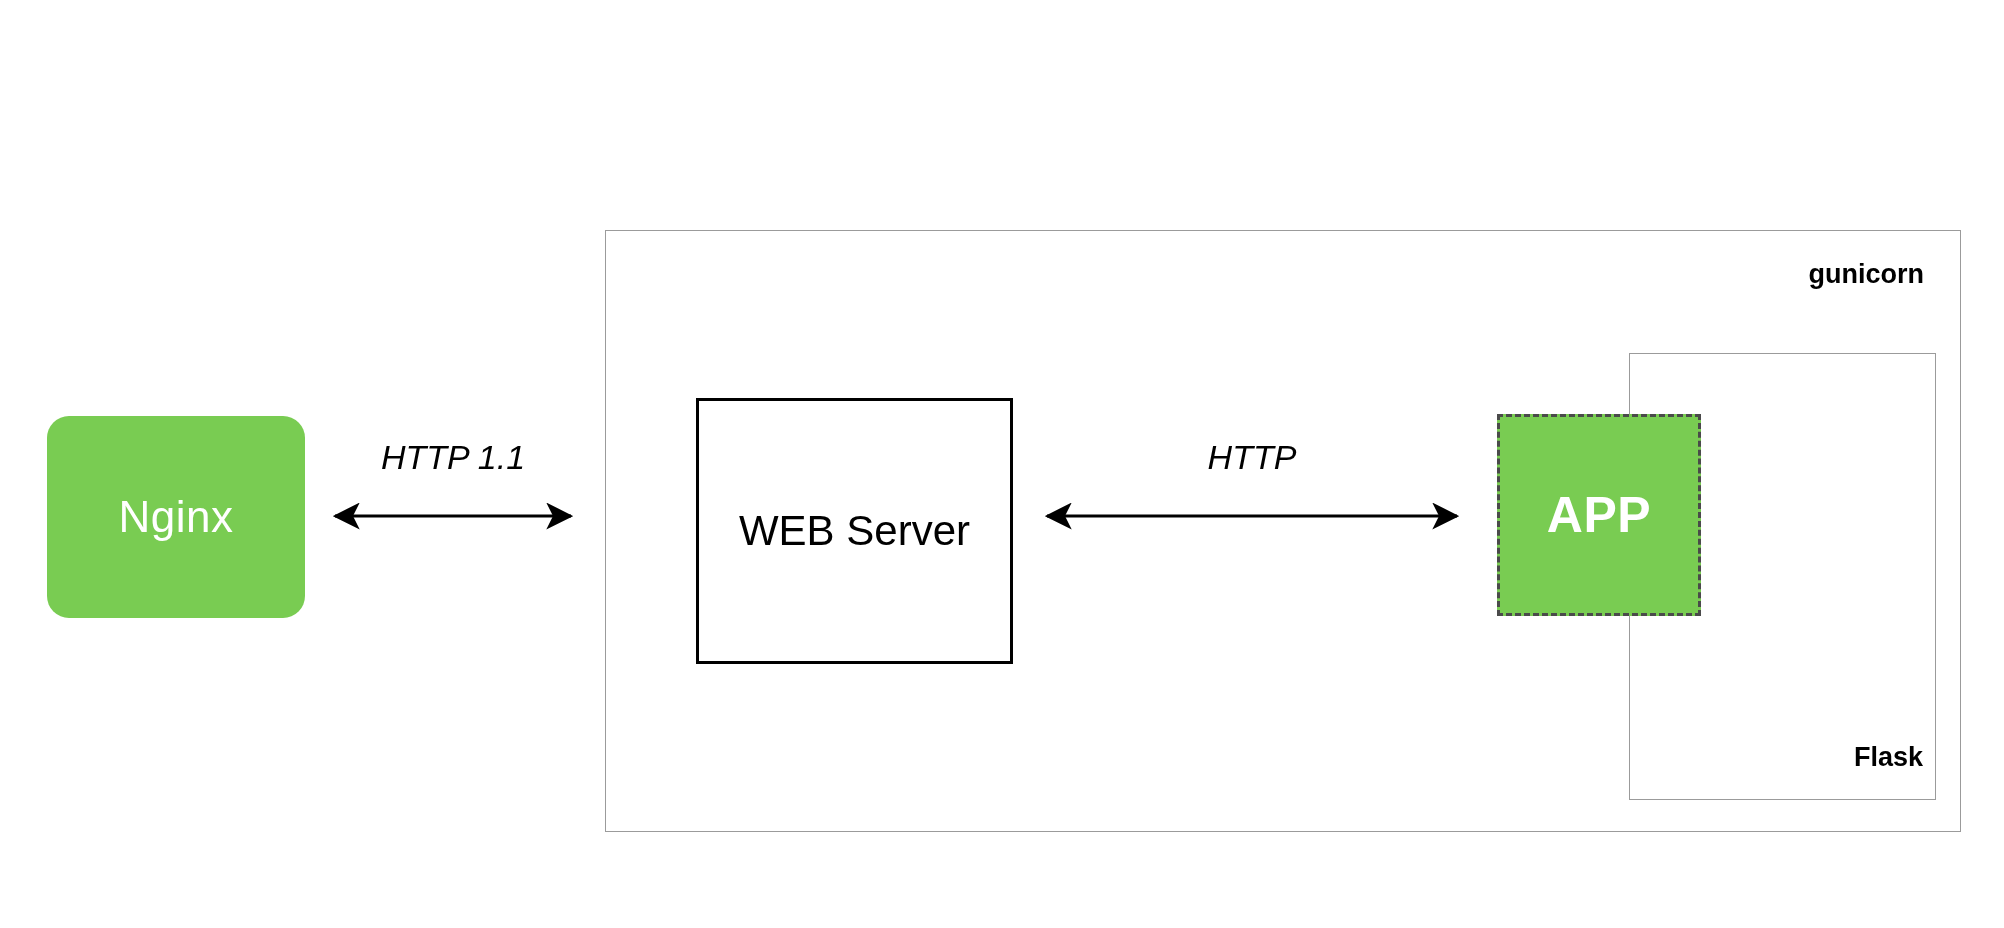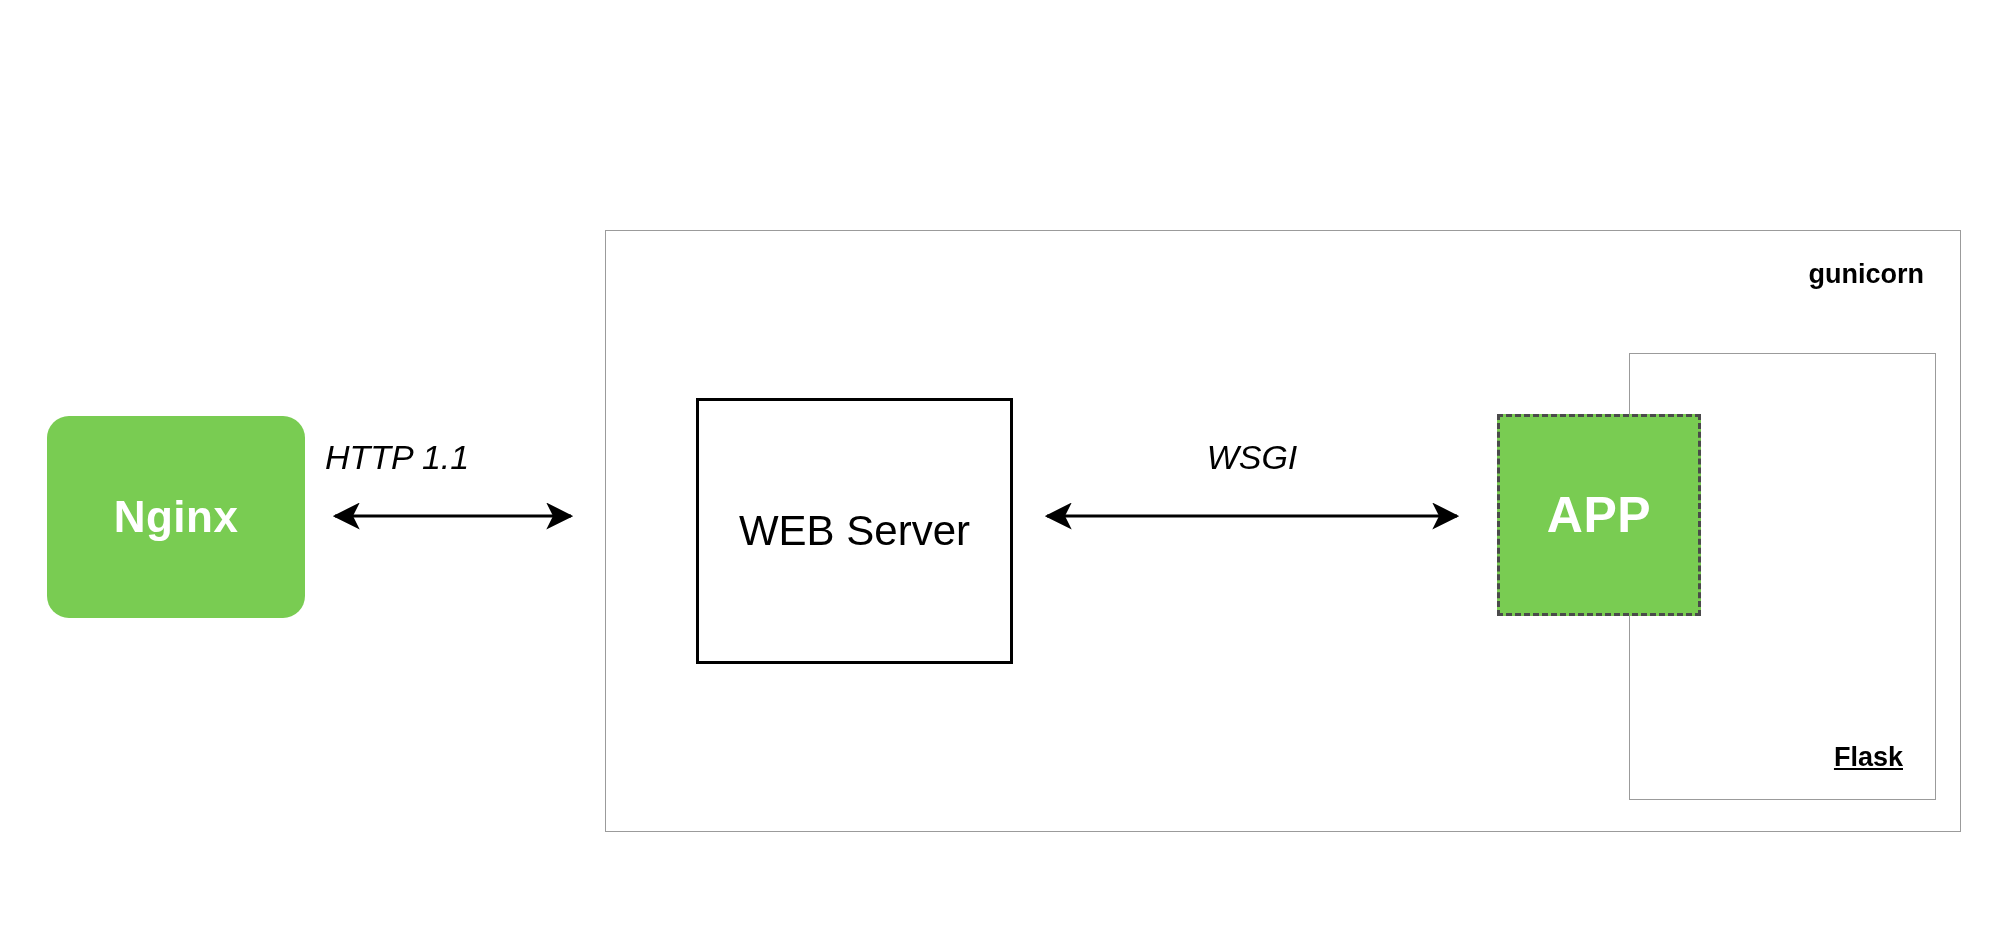--- a/index.html
+++ b/index.html
@@ -30,21 +30,21 @@
     height: 202px;
     background: #79cc52;
     border-radius: 22px;
     display: flex;
     align-items: center;
     justify-content: center;
   }
   .node-nginx .label {
     color: #ffffff;
     font-size: 44px;
-    font-weight: 700;
+    font-weight: 400;
     letter-spacing: 0.5px;
     line-height: 1;
   }
 
   
   .container-gunicorn {
     left: 605px;
     top: 202px;
     width: 1356px;
     height: 602px;
@@ -66,28 +66,27 @@
   .container-flask {
     left: 1629px;
     top: 325px;
     width: 307px;
     height: 447px;
     border: 1px solid #9b9b9b;
     background: transparent;
   }
   .container-flask .container-title {
     position: absolute;
-    right: 32px;
+    right: 12px;
     bottom: 28px;
     font-size: 27px;
     font-weight: bold;
     color: #000000;
     line-height: 1;
     white-space: nowrap;
-    text-decoration: underline;
   }
 
   
   .node-webserver {
     left: 696px;
     top: 370px;
     width: 317px;
     height: 266px;
     border: 3px solid #000000;
     background: #ffffff;
@@ -130,21 +129,21 @@
   .edge-label {
     position: absolute;
     font-size: 34px;
     font-style: italic;
     font-weight: 400;
     color: #000000;
     white-space: nowrap;
     line-height: 1;
   }
   .edge-http { left: 325px; top: 470px; width: 256px; height: 36px; }
-  .edge-http-label { left: 325px; top: 412px; width: 256px; }
+  .edge-http-label { left: 325px; top: 412px; width: 256px; text-align: center; }
   .edge-wsgi { left: 1037px; top: 470px; width: 430px; height: 36px; }
   .edge-wsgi-label { left: 1037px; top: 412px; width: 430px; text-align: center; }
 </style>
 </head>
 <body>
 
 <div id="canvas">
 
   <div class="abs container-gunicorn">
     <span class="container-title">gunicorn</span>
@@ -187,15 +186,15 @@
         <marker id="arrow-end-b" viewBox="0 0 12 12" refX="11" refY="6" markerWidth="9" markerHeight="9" orient="auto-start-reverse">
           <path d="M 0 0 L 12 6 L 0 12 L 3 6 z" fill="#000000"></path>
         </marker>
         <marker id="arrow-start-b" viewBox="0 0 12 12" refX="11" refY="6" markerWidth="9" markerHeight="9" orient="auto-start-reverse">
           <path d="M 0 0 L 12 6 L 0 12 L 3 6 z" fill="#000000"></path>
         </marker>
       </defs>
       <line x1="10" y1="18" x2="420" y2="18" stroke="#000000" stroke-width="3" marker-start="url(#arrow-start-b)" marker-end="url(#arrow-end-b)"></line>
     </svg>
   </div>
-  <div class="edge-label edge-wsgi-label">WSGI</div>
+  <div class="edge-label edge-wsgi-label">HTTP</div>
 
 </div>
 
 </body></html>

